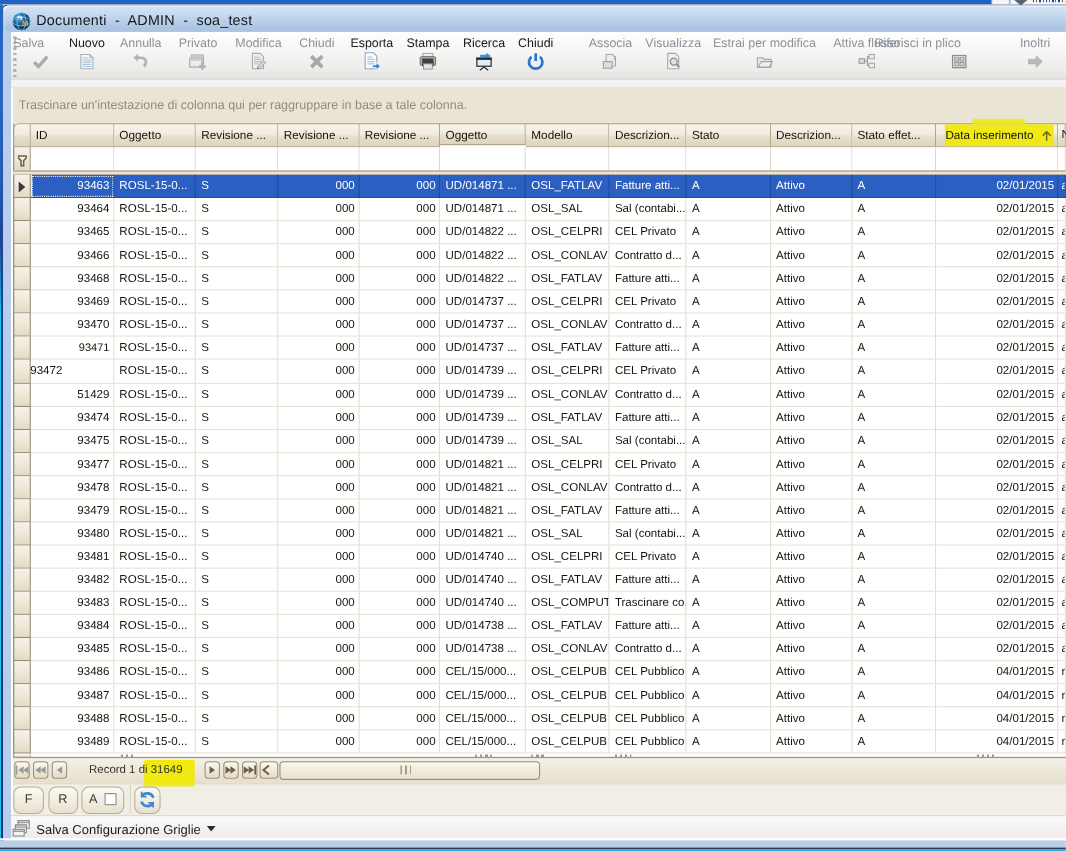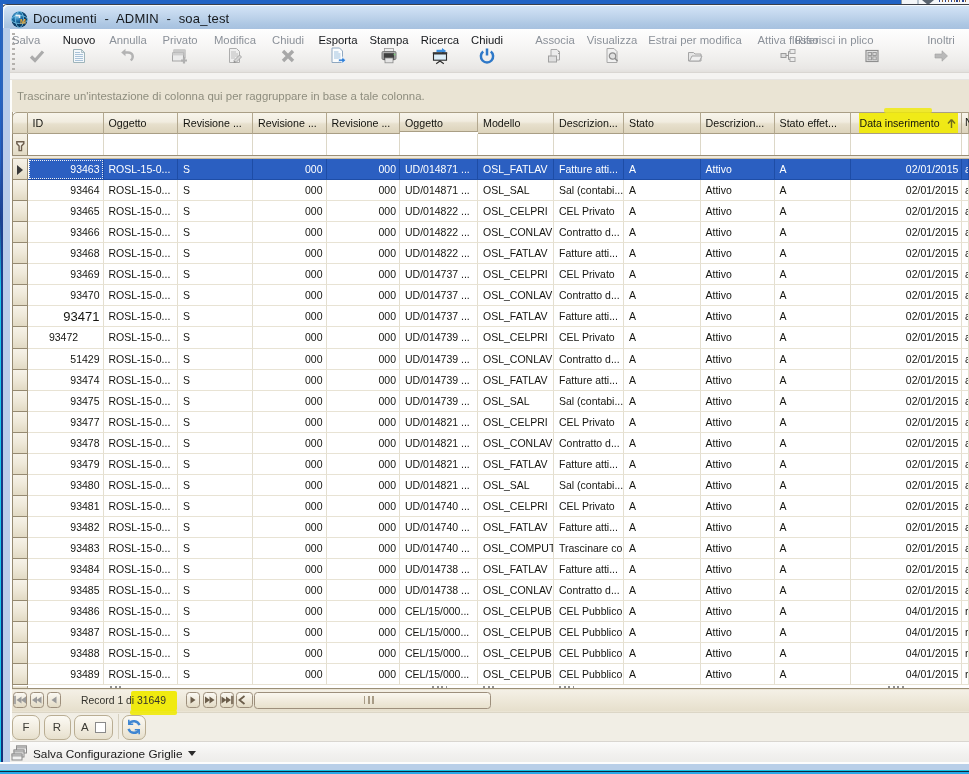--- a/index.html
+++ b/index.html
@@ -282,35 +282,35 @@
 <div class="ab" style="left:326.5px;top:285.36px;width:73.5px;height:21.06px;border-right:1px solid #e4dfd0;border-bottom:1px solid #e8e3d4;font-size:10.5px;color:#14140f;line-height:21.06px;padding-right:3px;text-align:right;overflow:hidden;white-space:nowrap">000</div>
 <div class="ab" style="left:400.0px;top:285.36px;width:78.0px;height:21.06px;border-right:1px solid #e4dfd0;border-bottom:1px solid #e8e3d4;font-size:10.5px;color:#14140f;line-height:21.06px;padding-left:5px;text-align:left;overflow:hidden;white-space:nowrap">UD/014737 ...</div>
 <div class="ab" style="left:478.0px;top:285.36px;width:76.0px;height:21.06px;border-right:1px solid #e4dfd0;border-bottom:1px solid #e8e3d4;font-size:10.5px;color:#14140f;line-height:21.06px;padding-left:5px;text-align:left;overflow:hidden;white-space:nowrap">OSL_CONLAV</div>
 <div class="ab" style="left:554.0px;top:285.36px;width:70.0px;height:21.06px;border-right:1px solid #e4dfd0;border-bottom:1px solid #e8e3d4;font-size:10.5px;color:#14140f;line-height:21.06px;padding-left:5px;text-align:left;overflow:hidden;white-space:nowrap">Contratto d...</div>
 <div class="ab" style="left:624.0px;top:285.36px;width:76.5px;height:21.06px;border-right:1px solid #e4dfd0;border-bottom:1px solid #e8e3d4;font-size:10.5px;color:#14140f;line-height:21.06px;padding-left:5px;text-align:left;overflow:hidden;white-space:nowrap">A</div>
 <div class="ab" style="left:700.5px;top:285.36px;width:74.0px;height:21.06px;border-right:1px solid #e4dfd0;border-bottom:1px solid #e8e3d4;font-size:10.5px;color:#14140f;line-height:21.06px;padding-left:5px;text-align:left;overflow:hidden;white-space:nowrap">Attivo</div>
 <div class="ab" style="left:774.5px;top:285.36px;width:76.0px;height:21.06px;border-right:1px solid #e4dfd0;border-bottom:1px solid #e8e3d4;font-size:10.5px;color:#14140f;line-height:21.06px;padding-left:5px;text-align:left;overflow:hidden;white-space:nowrap">A</div>
 <div class="ab" style="left:850.5px;top:285.36px;width:111.89999999999998px;height:21.06px;border-right:1px solid #e4dfd0;border-bottom:1px solid #e8e3d4;font-size:10.5px;color:#14140f;line-height:21.06px;padding-right:3px;text-align:right;overflow:hidden;white-space:nowrap">02/01/2015</div>
 <div class="ab" style="left:962.4px;top:285.36px;width:6.600000000000023px;height:21.06px;border-right:1px solid #e4dfd0;border-bottom:1px solid #e8e3d4;font-size:10.5px;color:#14140f;line-height:21.06px;padding-left:2.5px;text-align:left;overflow:hidden;white-space:nowrap">a</div>
 <div class="ab" style="left:11.5px;top:306.41999999999996px;width:16.0px;height:21.06px;background:linear-gradient(180deg,#f6f2e8 0%,#eee8d8 50%,#e2dac4 100%);border:1px solid #968a71;border-top:none"></div>
-<div class="ab" style="left:27.5px;top:306.41999999999996px;width:76.0px;height:21.06px;border-right:1px solid #e4dfd0;border-bottom:1px solid #e8e3d4;font-size:13px;color:#14140f;line-height:21.06px;padding-right:3px;text-align:right;overflow:hidden;white-space:nowrap">93471</div>
+<div class="ab" style="left:27.5px;top:306.41999999999996px;width:76.0px;height:21.06px;border-right:1px solid #e4dfd0;border-bottom:1px solid #e8e3d4;font-size:10px;color:#14140f;line-height:21.06px;padding-right:3px;text-align:right;overflow:hidden;white-space:nowrap">93471</div>
 <div class="ab" style="left:103.5px;top:306.41999999999996px;width:74.5px;height:21.06px;border-right:1px solid #e4dfd0;border-bottom:1px solid #e8e3d4;font-size:10.5px;color:#14140f;line-height:21.06px;padding-left:5px;text-align:left;overflow:hidden;white-space:nowrap">ROSL-15-0...</div>
 <div class="ab" style="left:178.0px;top:306.41999999999996px;width:75.0px;height:21.06px;border-right:1px solid #e4dfd0;border-bottom:1px solid #e8e3d4;font-size:10.5px;color:#14140f;line-height:21.06px;padding-left:5px;text-align:left;overflow:hidden;white-space:nowrap">S</div>
 <div class="ab" style="left:253.0px;top:306.41999999999996px;width:73.5px;height:21.06px;border-right:1px solid #e4dfd0;border-bottom:1px solid #e8e3d4;font-size:10.5px;color:#14140f;line-height:21.06px;padding-right:3px;text-align:right;overflow:hidden;white-space:nowrap">000</div>
 <div class="ab" style="left:326.5px;top:306.41999999999996px;width:73.5px;height:21.06px;border-right:1px solid #e4dfd0;border-bottom:1px solid #e8e3d4;font-size:10.5px;color:#14140f;line-height:21.06px;padding-right:3px;text-align:right;overflow:hidden;white-space:nowrap">000</div>
 <div class="ab" style="left:400.0px;top:306.41999999999996px;width:78.0px;height:21.06px;border-right:1px solid #e4dfd0;border-bottom:1px solid #e8e3d4;font-size:10.5px;color:#14140f;line-height:21.06px;padding-left:5px;text-align:left;overflow:hidden;white-space:nowrap">UD/014737 ...</div>
 <div class="ab" style="left:478.0px;top:306.41999999999996px;width:76.0px;height:21.06px;border-right:1px solid #e4dfd0;border-bottom:1px solid #e8e3d4;font-size:10.5px;color:#14140f;line-height:21.06px;padding-left:5px;text-align:left;overflow:hidden;white-space:nowrap">OSL_FATLAV</div>
 <div class="ab" style="left:554.0px;top:306.41999999999996px;width:70.0px;height:21.06px;border-right:1px solid #e4dfd0;border-bottom:1px solid #e8e3d4;font-size:10.5px;color:#14140f;line-height:21.06px;padding-left:5px;text-align:left;overflow:hidden;white-space:nowrap">Fatture atti...</div>
 <div class="ab" style="left:624.0px;top:306.41999999999996px;width:76.5px;height:21.06px;border-right:1px solid #e4dfd0;border-bottom:1px solid #e8e3d4;font-size:10.5px;color:#14140f;line-height:21.06px;padding-left:5px;text-align:left;overflow:hidden;white-space:nowrap">A</div>
 <div class="ab" style="left:700.5px;top:306.41999999999996px;width:74.0px;height:21.06px;border-right:1px solid #e4dfd0;border-bottom:1px solid #e8e3d4;font-size:10.5px;color:#14140f;line-height:21.06px;padding-left:5px;text-align:left;overflow:hidden;white-space:nowrap">Attivo</div>
 <div class="ab" style="left:774.5px;top:306.41999999999996px;width:76.0px;height:21.06px;border-right:1px solid #e4dfd0;border-bottom:1px solid #e8e3d4;font-size:10.5px;color:#14140f;line-height:21.06px;padding-left:5px;text-align:left;overflow:hidden;white-space:nowrap">A</div>
 <div class="ab" style="left:850.5px;top:306.41999999999996px;width:111.89999999999998px;height:21.06px;border-right:1px solid #e4dfd0;border-bottom:1px solid #e8e3d4;font-size:10.5px;color:#14140f;line-height:21.06px;padding-right:3px;text-align:right;overflow:hidden;white-space:nowrap">02/01/2015</div>
 <div class="ab" style="left:962.4px;top:306.41999999999996px;width:6.600000000000023px;height:21.06px;border-right:1px solid #e4dfd0;border-bottom:1px solid #e8e3d4;font-size:10.5px;color:#14140f;line-height:21.06px;padding-left:2.5px;text-align:left;overflow:hidden;white-space:nowrap">a</div>
 <div class="ab" style="left:11.5px;top:327.48px;width:16.0px;height:21.06px;background:linear-gradient(180deg,#f6f2e8 0%,#eee8d8 50%,#e2dac4 100%);border:1px solid #968a71;border-top:none"></div>
-<div class="ab" style="left:27.5px;top:327.48px;width:76.0px;height:21.06px;border-right:1px solid #e4dfd0;border-bottom:1px solid #e8e3d4;font-size:10.5px;color:#14140f;line-height:21.06px;padding-right:3px;text-align:center;overflow:hidden;white-space:nowrap">93472</div>
+<div class="ab" style="left:27.5px;top:327.48px;width:76.0px;height:21.06px;border-right:1px solid #e4dfd0;border-bottom:1px solid #e8e3d4;font-size:10.5px;color:#14140f;line-height:21.06px;padding-right:3px;text-align:left;overflow:hidden;white-space:nowrap">93472</div>
 <div class="ab" style="left:103.5px;top:327.48px;width:74.5px;height:21.06px;border-right:1px solid #e4dfd0;border-bottom:1px solid #e8e3d4;font-size:10.5px;color:#14140f;line-height:21.06px;padding-left:5px;text-align:left;overflow:hidden;white-space:nowrap">ROSL-15-0...</div>
 <div class="ab" style="left:178.0px;top:327.48px;width:75.0px;height:21.06px;border-right:1px solid #e4dfd0;border-bottom:1px solid #e8e3d4;font-size:10.5px;color:#14140f;line-height:21.06px;padding-left:5px;text-align:left;overflow:hidden;white-space:nowrap">S</div>
 <div class="ab" style="left:253.0px;top:327.48px;width:73.5px;height:21.06px;border-right:1px solid #e4dfd0;border-bottom:1px solid #e8e3d4;font-size:10.5px;color:#14140f;line-height:21.06px;padding-right:3px;text-align:right;overflow:hidden;white-space:nowrap">000</div>
 <div class="ab" style="left:326.5px;top:327.48px;width:73.5px;height:21.06px;border-right:1px solid #e4dfd0;border-bottom:1px solid #e8e3d4;font-size:10.5px;color:#14140f;line-height:21.06px;padding-right:3px;text-align:right;overflow:hidden;white-space:nowrap">000</div>
 <div class="ab" style="left:400.0px;top:327.48px;width:78.0px;height:21.06px;border-right:1px solid #e4dfd0;border-bottom:1px solid #e8e3d4;font-size:10.5px;color:#14140f;line-height:21.06px;padding-left:5px;text-align:left;overflow:hidden;white-space:nowrap">UD/014739 ...</div>
 <div class="ab" style="left:478.0px;top:327.48px;width:76.0px;height:21.06px;border-right:1px solid #e4dfd0;border-bottom:1px solid #e8e3d4;font-size:10.5px;color:#14140f;line-height:21.06px;padding-left:5px;text-align:left;overflow:hidden;white-space:nowrap">OSL_CELPRI</div>
 <div class="ab" style="left:554.0px;top:327.48px;width:70.0px;height:21.06px;border-right:1px solid #e4dfd0;border-bottom:1px solid #e8e3d4;font-size:10.5px;color:#14140f;line-height:21.06px;padding-left:5px;text-align:left;overflow:hidden;white-space:nowrap">CEL Privato</div>
 <div class="ab" style="left:624.0px;top:327.48px;width:76.5px;height:21.06px;border-right:1px solid #e4dfd0;border-bottom:1px solid #e8e3d4;font-size:10.5px;color:#14140f;line-height:21.06px;padding-left:5px;text-align:left;overflow:hidden;white-space:nowrap">A</div>
 <div class="ab" style="left:700.5px;top:327.48px;width:74.0px;height:21.06px;border-right:1px solid #e4dfd0;border-bottom:1px solid #e8e3d4;font-size:10.5px;color:#14140f;line-height:21.06px;padding-left:5px;text-align:left;overflow:hidden;white-space:nowrap">Attivo</div>
 <div class="ab" style="left:774.5px;top:327.48px;width:76.0px;height:21.06px;border-right:1px solid #e4dfd0;border-bottom:1px solid #e8e3d4;font-size:10.5px;color:#14140f;line-height:21.06px;padding-left:5px;text-align:left;overflow:hidden;white-space:nowrap">A</div>

